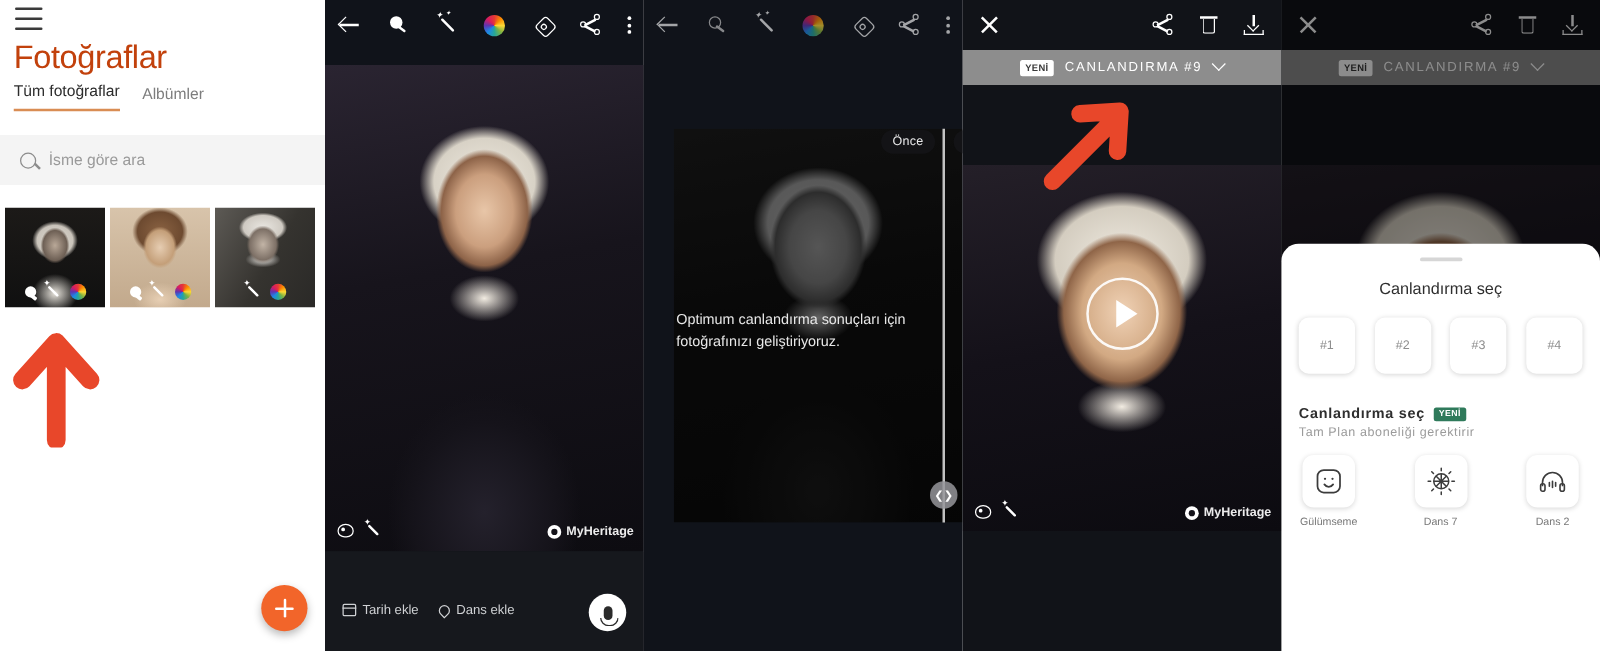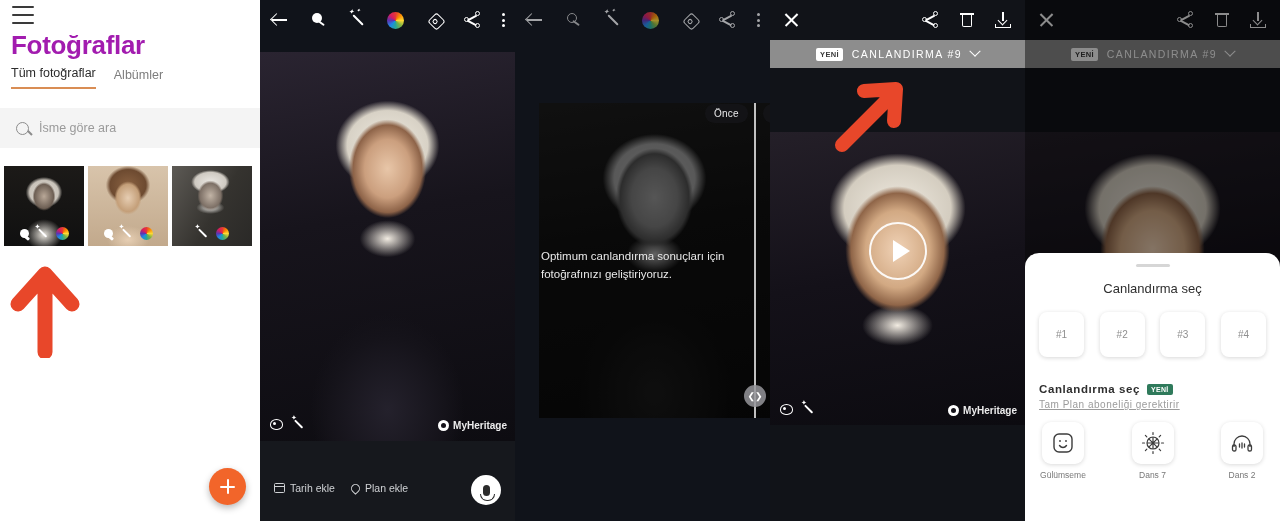--- a/index.html
+++ b/index.html
@@ -18,22 +18,22 @@
   .p3 { width: 255px; background: #10131a; }
   .p4 { width: 255px; background: #111318; }
   .p5 { width: 255px; background: #111318; }
 
   .arrow { position: absolute; z-index: 60; pointer-events: none; }
 
   
   .hamburger { position: absolute; left: 12px; top: 6px; width: 22px; height: 18px;
                display: flex; flex-direction: column; justify-content: space-between; }
   .hamburger i { display: block; height: 2px; background: #3a3a3a; border-radius: 1px; }
-  .title-main { position: absolute; left: 11px; top: 30px; font-size: 26px; font-weight: bold;
-                color: #a21caf; letter-spacing: -0.3px; }
+  .title-main { position: absolute; left: 11px; top: 30px; font-size: 26px; font-weight: normal;
+                color: #c2410c; letter-spacing: -0.3px; }
   .tabs { position: absolute; left: 11px; top: 66px; display: flex; gap: 18px; align-items: flex-end; }
   .tab { font-size: 12.5px; color: #7d7d7d; padding-bottom: 7px; }
   .tab.active { color: #2c2c2c; font-weight: normal; border-bottom: 2px solid #d98d54; }
   .searchwrap { position: absolute; left: 0; top: 108px; width: 260px; height: 40px;
                 background: #f4f4f4; display: flex; align-items: center; padding-left: 16px; gap: 10px; }
   .mag { width: 13px; height: 13px; border: 1.6px solid #8c8c8c; border-radius: 50%; position: relative; flex: none; }
   .mag::after { content: ""; position: absolute; width: 6px; height: 1.6px; background: #8c8c8c;
                 right: -5px; bottom: 0px; transform: rotate(45deg); }
   .search-ph { font-size: 12.5px; color: #9a9a9a; }
 
@@ -179,33 +179,33 @@
   .anim-name { color: #fff; font-size: 10.5px; letter-spacing: 1.4px; }
   .chev { width: 8px; height: 8px; border-right: 1.7px solid #fff; border-bottom: 1.7px solid #fff;
           transform: rotate(45deg) translate(-2px,-2px); }
   .play { position: absolute; width: 58px; height: 58px; border-radius: 50%;
           border: 2px solid rgba(255,255,255,.92); display: flex; align-items: center; justify-content: center; }
   .play::after { content: ""; width: 0; height: 0; border-left: 17px solid #fff;
                  border-top: 11px solid transparent; border-bottom: 11px solid transparent;
                  margin-left: 6px; }
 
   .scrim { position: absolute; inset: 0; background: rgba(0,0,0,.45); z-index: 5; }
-  .sheet { position: absolute; left: 0; bottom: 0; width: 100%; height: 268px; background: #fff;
+  .sheet { position: absolute; left: 0; bottom: 0; width: 100%; height: 326px; background: #fff;
            border-radius: 14px 14px 0 0; z-index: 10; }
   .grabber { width: 34px; height: 3px; border-radius: 2px; background: #d6d6d6; margin: 11px auto 0; }
   .sheet-title { text-align: center; font-size: 13px; color: #2e2e2e; margin-top: 14px; }
   .card-row { display: flex; justify-content: space-between; padding: 16px 14px 0; }
   .card { width: 45px; height: 45px; border-radius: 8px; background: #fff;
           box-shadow: 0 1px 4px rgba(0,0,0,.16); display: flex; align-items: center; justify-content: center;
           font-size: 10px; color: #8e8e8e; }
   .sec-head { display: flex; align-items: center; gap: 7px; padding: 26px 0 0 14px; }
   .sec-title { font-size: 11.5px; font-weight: bold; color: #2e2e2e; letter-spacing: .6px; }
   .badge-green { background: #2f7a5b; color: #fff; font-size: 7px; font-weight: bold;
                  padding: 2px 4px; border-radius: 2px; letter-spacing: .3px; }
-  .sec-sub { font-size: 10px; color: #9b9b9b; padding: 4px 0 0 14px; letter-spacing: .5px; text-decoration: underline; }
+  .sec-sub { font-size: 10px; color: #9b9b9b; padding: 4px 0 0 14px; letter-spacing: .5px; }
   .opt-row { display: flex; justify-content: space-between; padding: 12px 14px 0; }
   .opt { width: 48px; text-align: center; }
   .opt-box { width: 42px; height: 42px; border-radius: 9px; background: #fff;
              box-shadow: 0 1px 4px rgba(0,0,0,.15); margin: 0 auto;
              display: flex; align-items: center; justify-content: center; }
   .opt-label { font-size: 8.5px; color: #787878; margin-top: 6px; line-height: 1.25; }
   .ico-svg { width: 24px; height: 24px; }
 </style>
 </head>
 <body>
@@ -308,21 +308,21 @@
     </div>
 
     <div class="infobar">
       <div class="info-meta">
         <span class="meta-item">
           <span class="cal-ico"></span>
           <span>Tarih ekle</span>
         </span>
         <span class="meta-item">
           <span class="pin-ico"></span>
-          <span>Plan ekle</span>
+          <span>Dans ekle</span>
         </span>
       </div>
       <div class="mic-btn">
         <span class="mic-ico"></span>
       </div>
     </div>
   </div>
 
   <div class="panel p3">
     <div class="topbar" style="padding:0 10px; justify-content:space-between; opacity:.62;">

